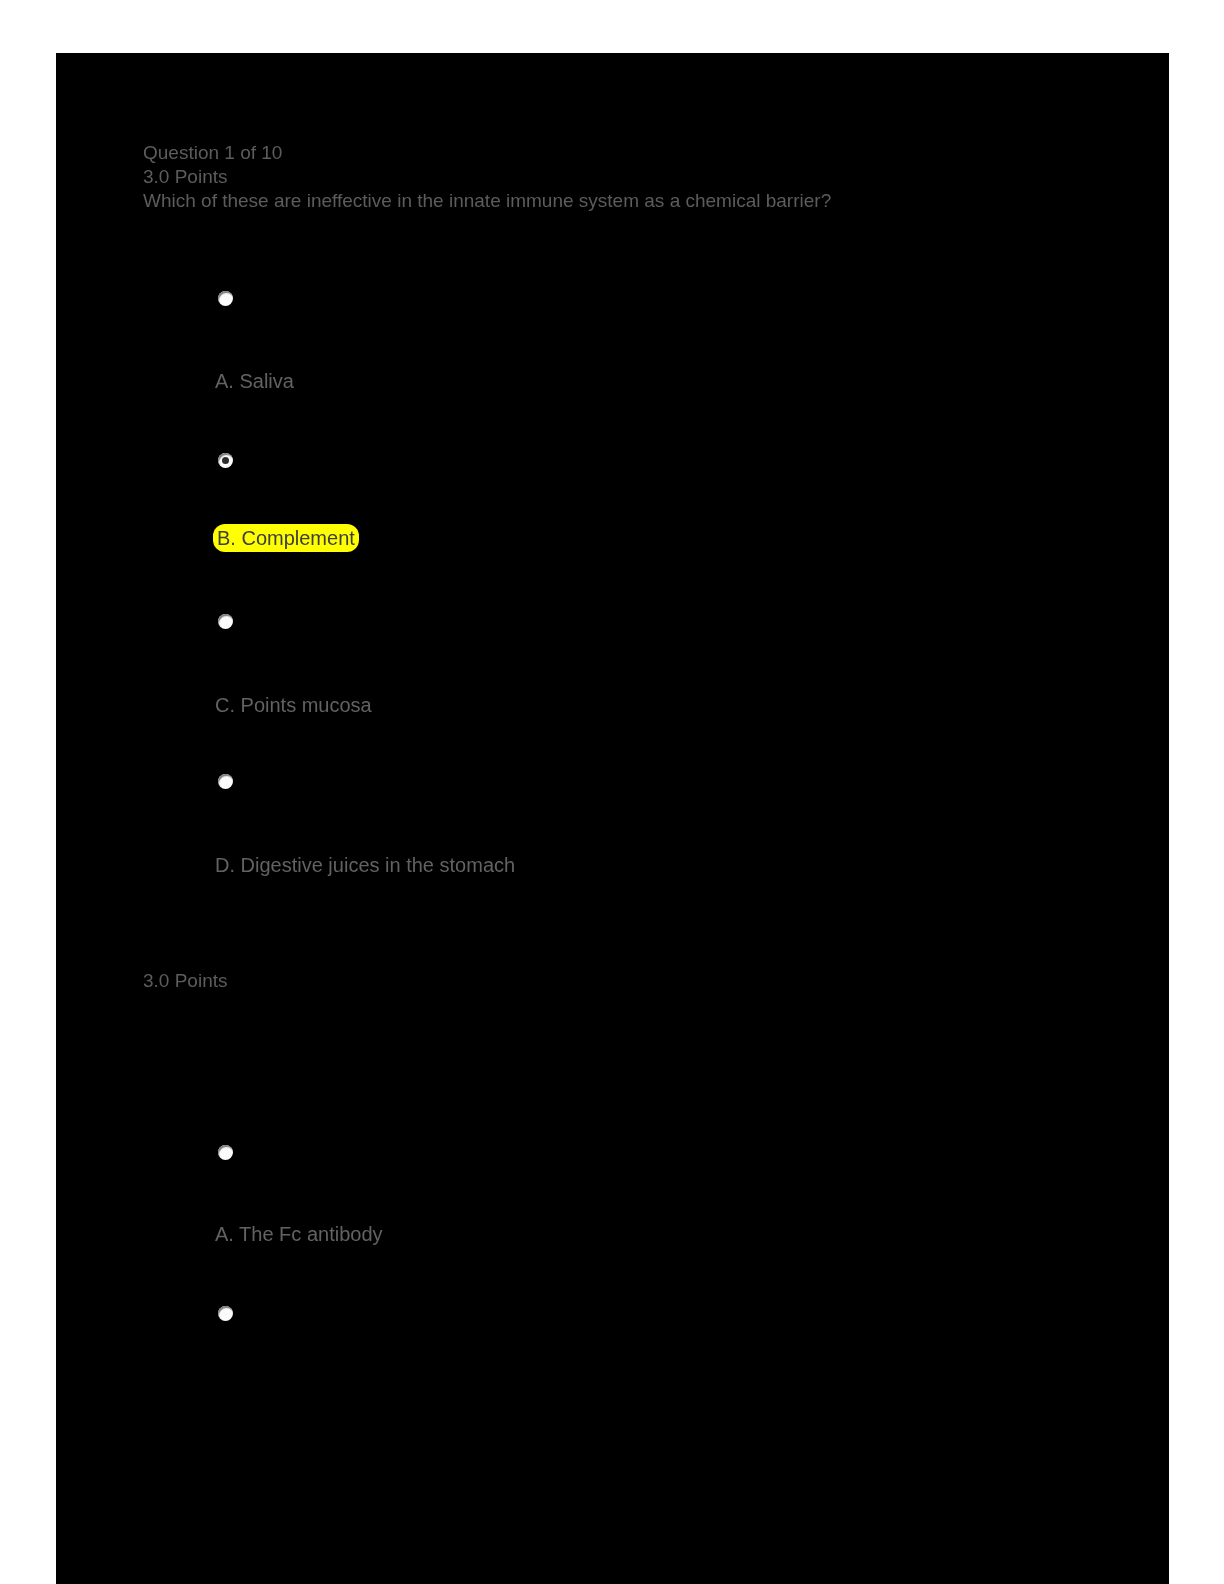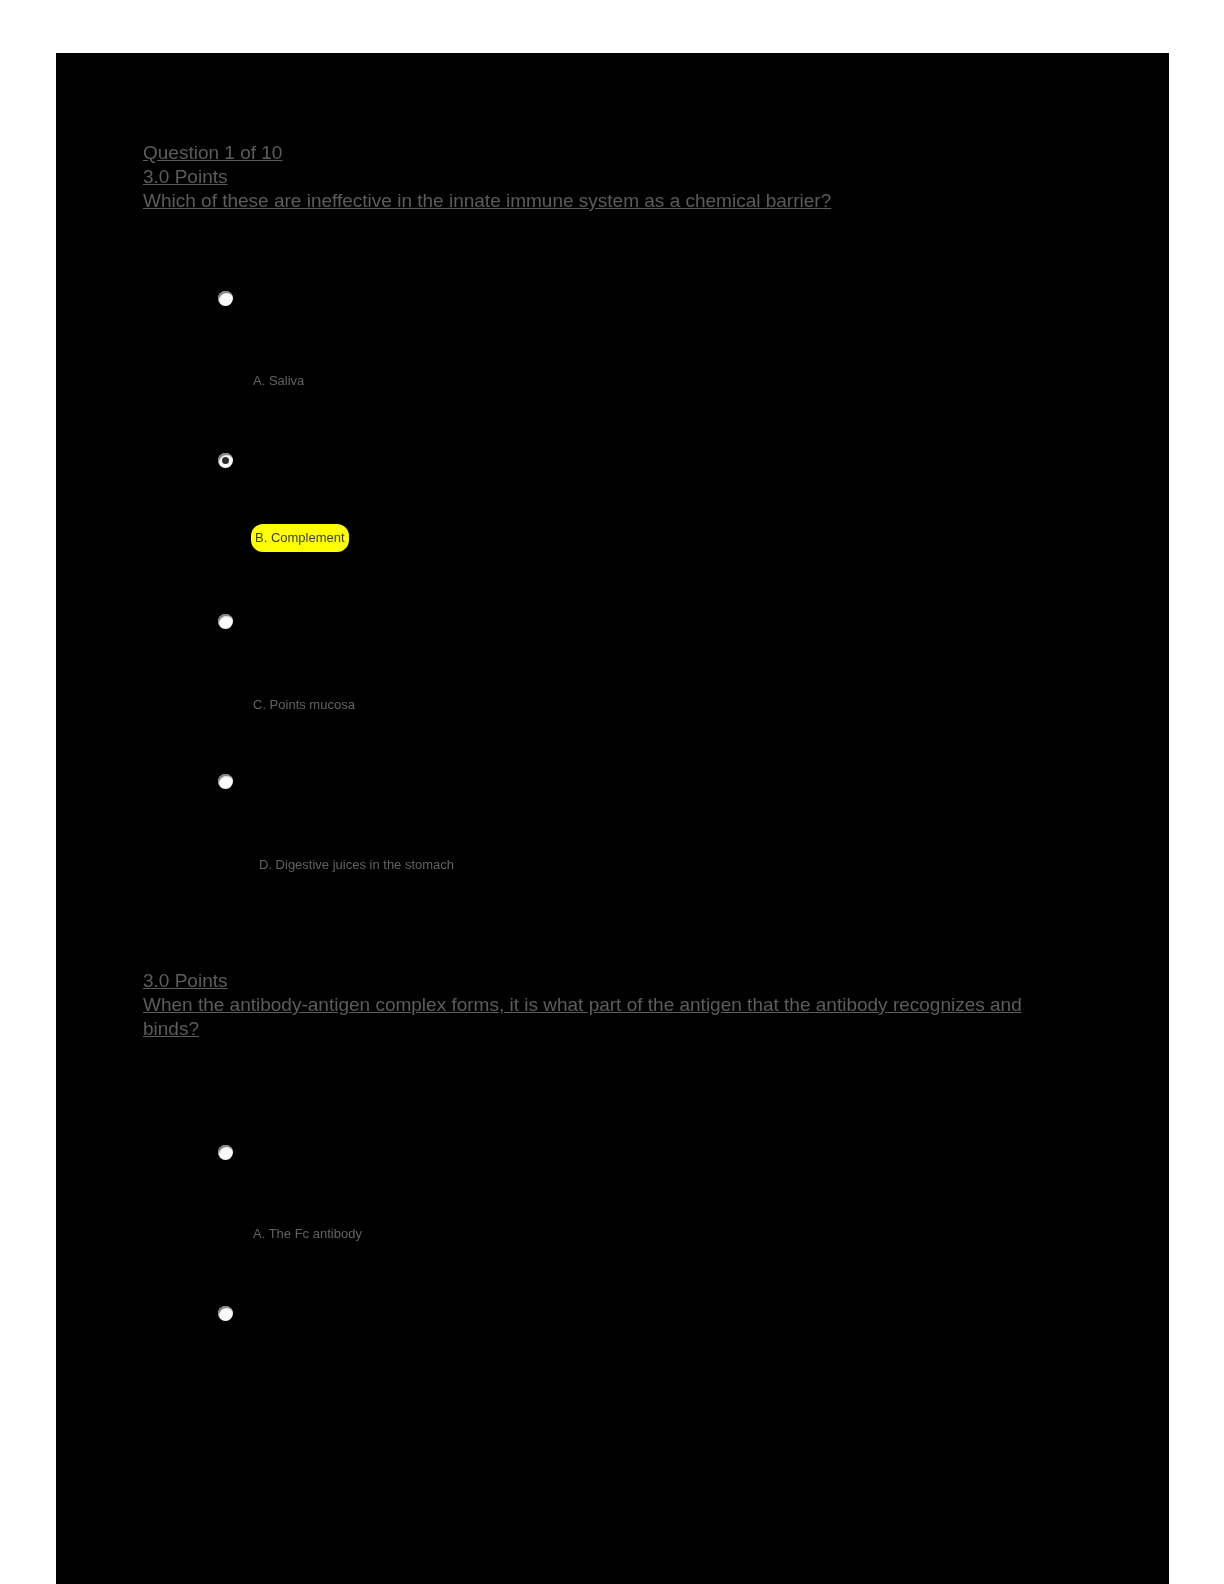--- a/index.html
+++ b/index.html
@@ -21,31 +21,29 @@
     top: 53px;
     width: 1113px;
     height: 1531px;
     background: #000000;
   }
   .abs { position: absolute; }
   .q-header {
     color: #5c5c5c;
     font-size: 19px;
     line-height: 24px;
-    text-decoration: underline;
   }
   .q-header .q-text {
     max-width: 925px;
   }
   .opt-label {
     color: #626262;
-    font-size: 13px;
+    font-size: 20px;
     line-height: 24px;
     white-space: nowrap;
-    margin-left: 38px;
   }
   .opt-label.highlighted {
     background: #ffff00;
     color: #3d3d3d;
     padding: 2px 4px;
   }
   .radio {
     position: absolute;
     width: 15px;
     height: 15px;
@@ -65,21 +63,21 @@
   }
   
   .pos-q1-header   { left: 87px;  top: 88px;  }
   .pos-q1-radio-a  { left: 162px; top: 238px; }
   .pos-q1-label-a  { left: 159px; top: 316px; }
   .pos-q1-radio-b  { left: 162px; top: 400px; }
   .pos-q1-label-b  { left: 157px; top: 471px; border-radius: 12px; }
   .pos-q1-radio-c  { left: 162px; top: 561px; }
   .pos-q1-label-c  { left: 159px; top: 640px; }
   .pos-q1-radio-d  { left: 162px; top: 721px; }
-  .pos-q1-label-d  { left: 165px; top: 800px; }
+  .pos-q1-label-d  { left: 159px; top: 800px; }
   .pos-q2-header   { left: 87px;  top: 916px; }
   .pos-q2-radio-a  { left: 162px; top: 1092px; }
   .pos-q2-label-a  { left: 159px; top: 1169px; }
   .pos-q2-radio-b  { left: 162px; top: 1253px; }
 </style>
 </head>
 <body>
 
 <div class="canvas">
   <div class="quiz-page">
@@ -97,21 +95,20 @@
     <span class="abs opt-label pos-q1-label-b highlighted">B. Complement</span>
 
     <span class="radio pos-q1-radio-c"></span>
     <span class="abs opt-label pos-q1-label-c">C. Points mucosa</span>
 
     <span class="radio pos-q1-radio-d"></span>
     <span class="abs opt-label pos-q1-label-d">D. Digestive juices in the stomach</span>
 
     <div class="abs q-header pos-q2-header">
       <div>3.0 Points</div>
-      <div class="q-text">When the antibody-antigen complex forms, it is what part of the antigen that the antibody recognizes and binds?</div>
     </div>
 
     <span class="radio pos-q2-radio-a"></span>
     <span class="abs opt-label pos-q2-label-a">A. The Fc antibody</span>
 
     <span class="radio pos-q2-radio-b"></span>
 
   </div>
 </div>
 

